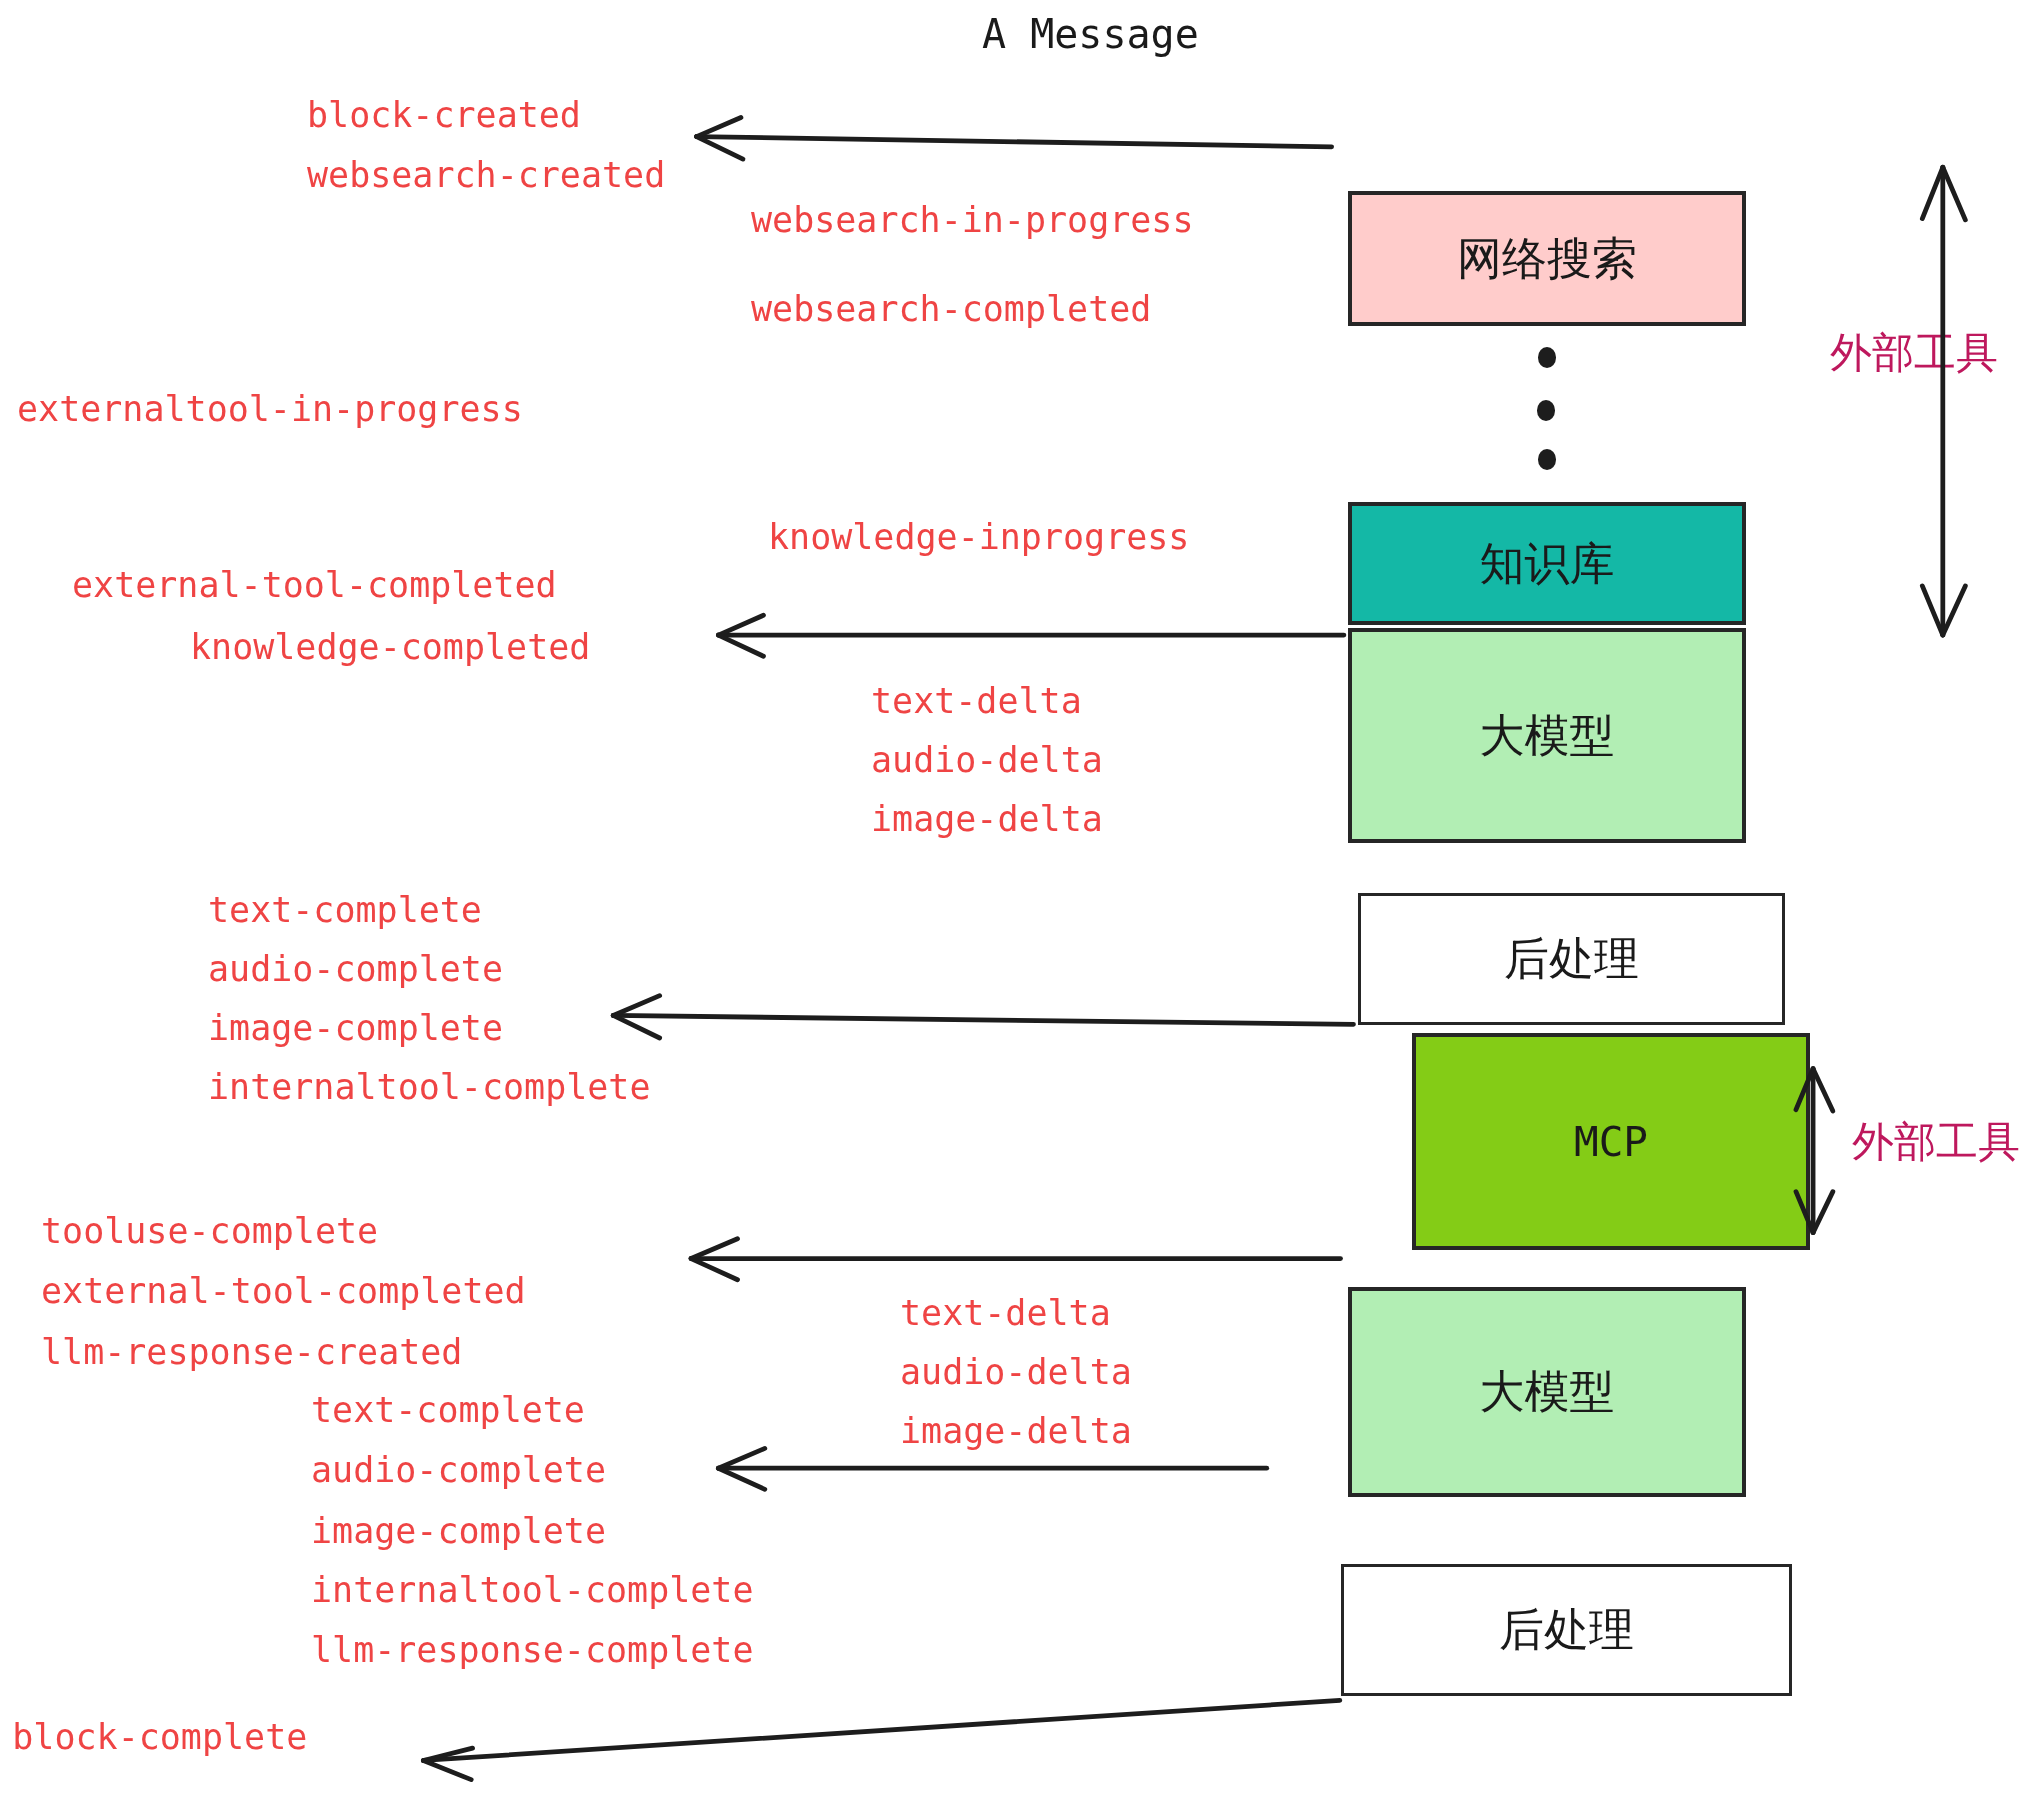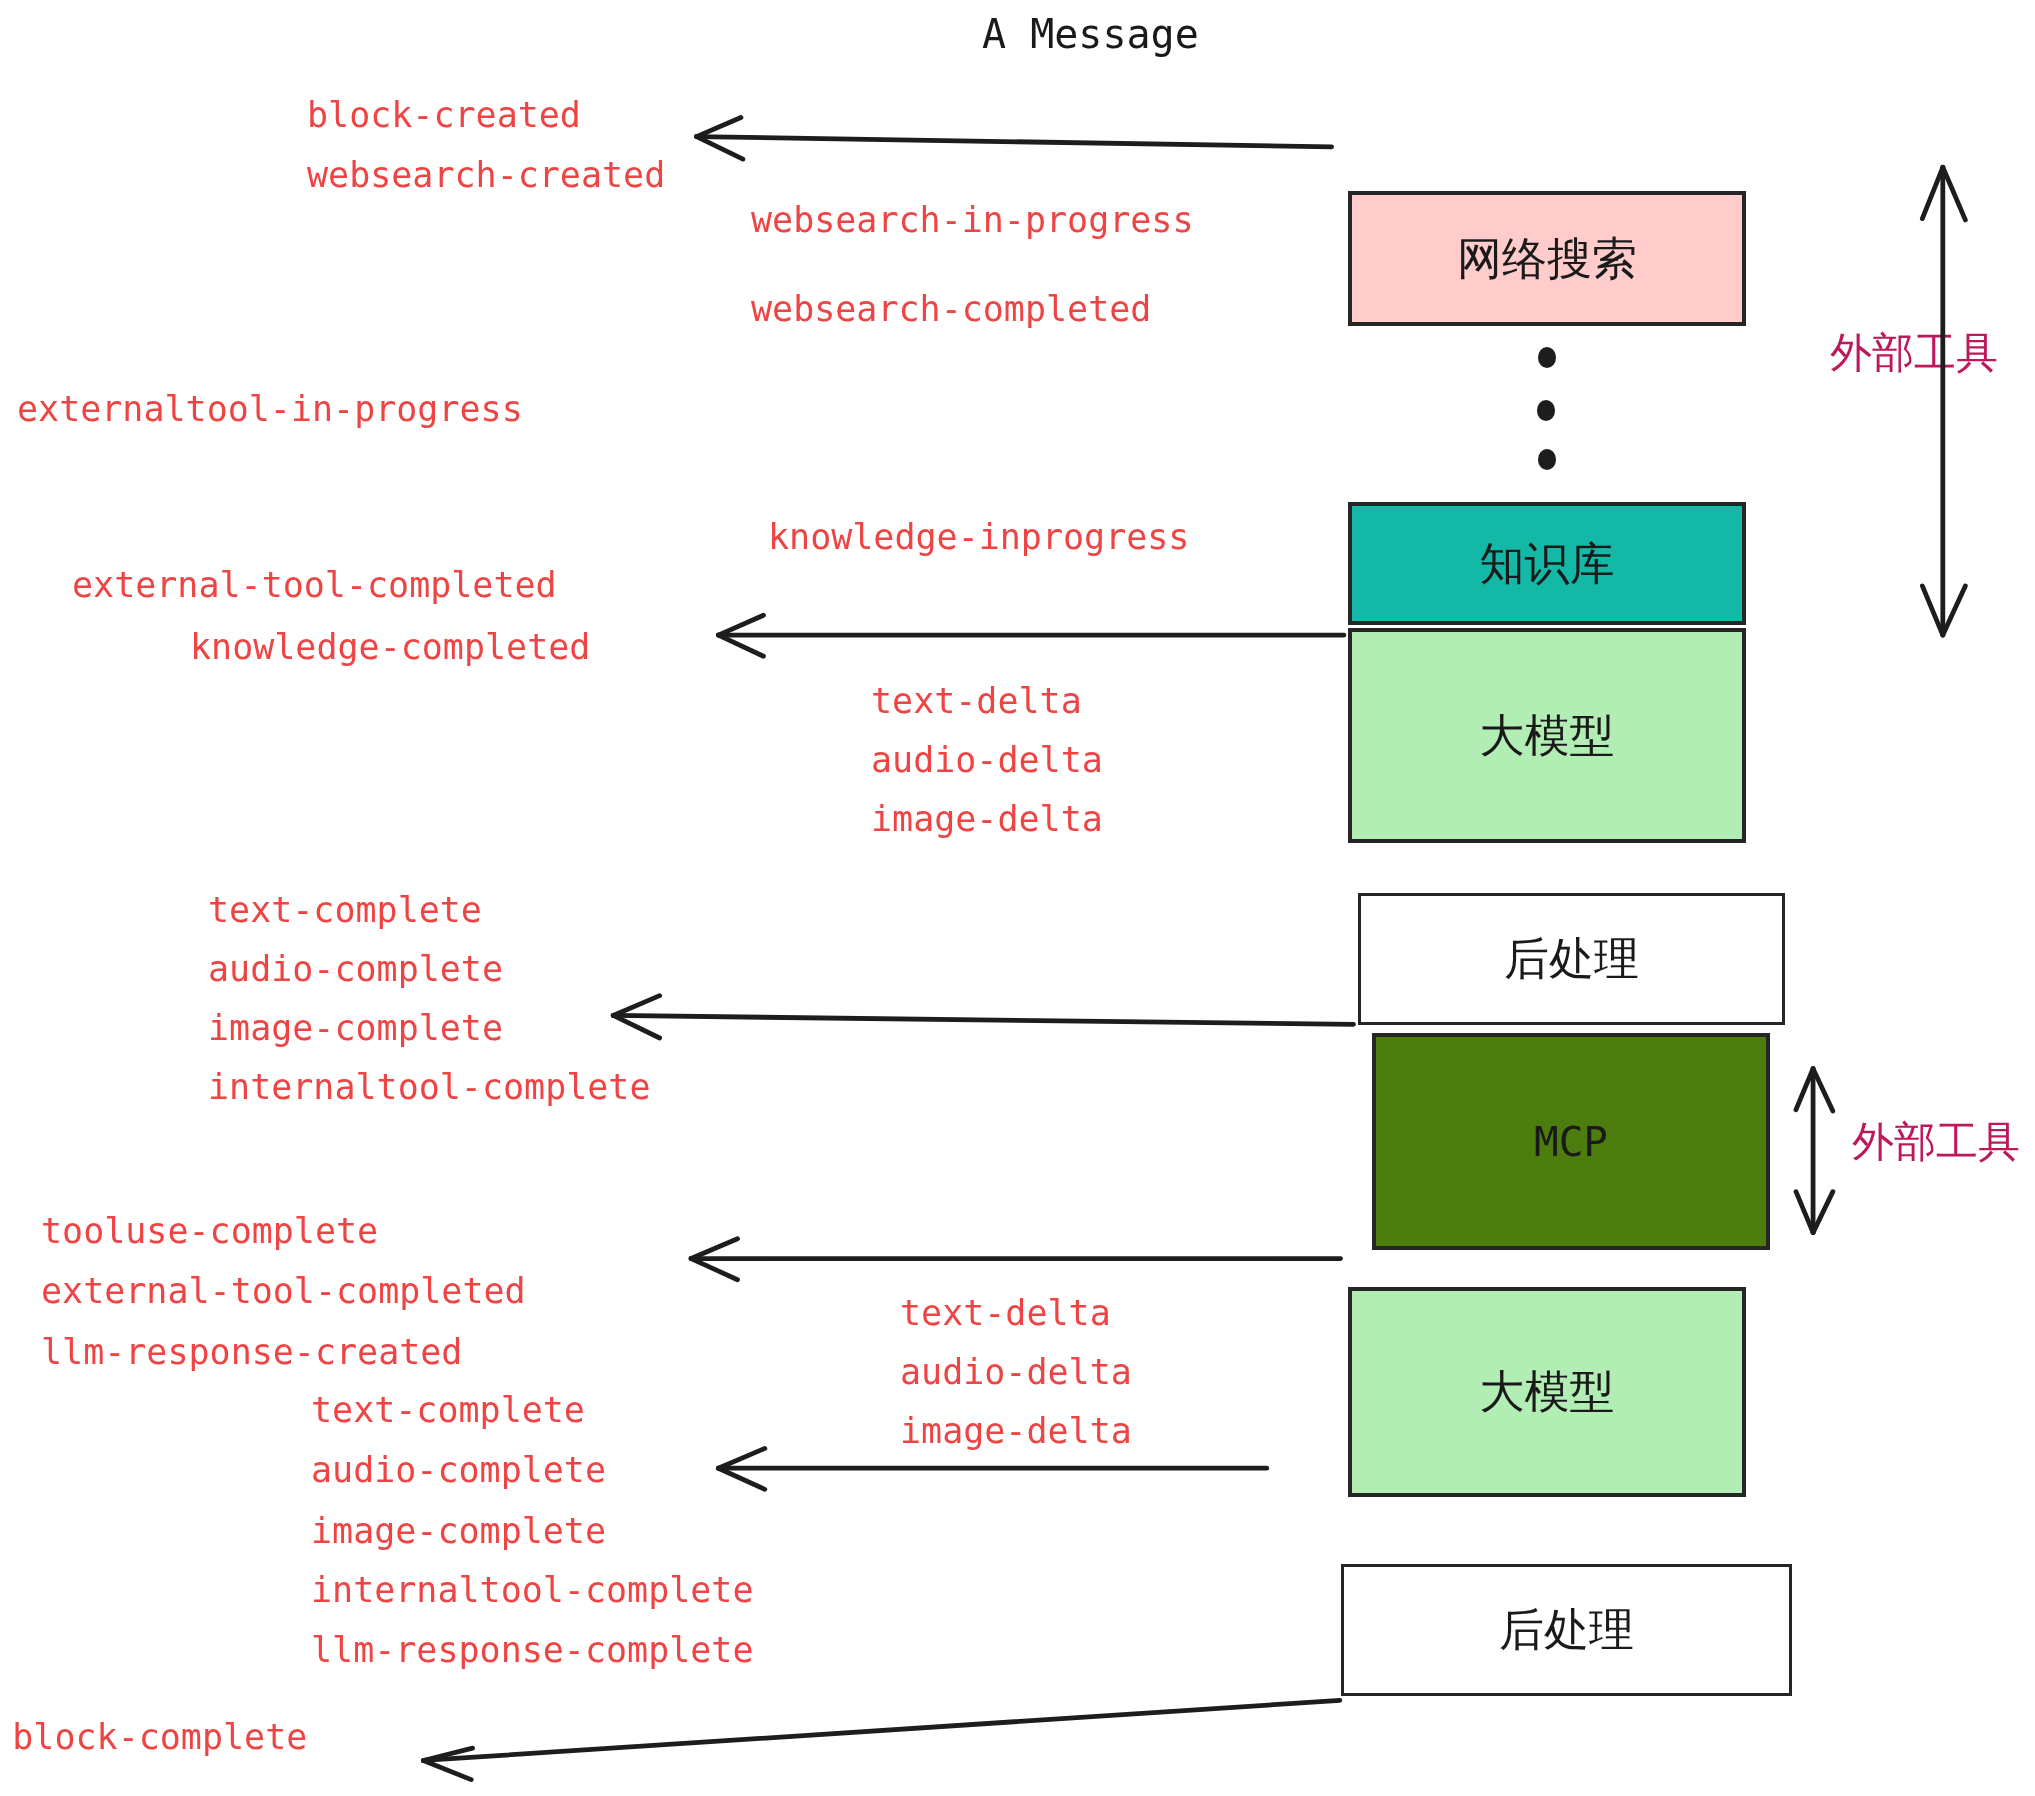--- a/index.html
+++ b/index.html
@@ -109,21 +109,21 @@
   </div>
 
   <div class="box" style="left:1348px; top:628px; width:398px; height:215px; background:#B2EEB4;">
     <span class="blabel">大模型</span>
   </div>
 
   <div class="box" style="left:1358px; top:893px; width:427px; height:132px; background:#FFFFFF; border-width:3.4px;">
     <span class="blabel">后处理</span>
   </div>
 
-  <div class="box mono" style="left:1372px; top:1033px; width:398px; height:217px; background:#4d7c0f;">
+  <div class="box mono" style="left:1412px; top:1033px; width:398px; height:217px; background:#84cc16;">
     <span class="blabel">MCP</span>
   </div>
 
   <div class="box" style="left:1348px; top:1287px; width:398px; height:210px; background:#B2EEB4;">
     <span class="blabel">大模型</span>
   </div>
 
   <div class="box" style="left:1341px; top:1564px; width:451px; height:132px; background:#FFFFFF; border-width:3.4px;">
     <span class="blabel">后处理</span>
   </div>

